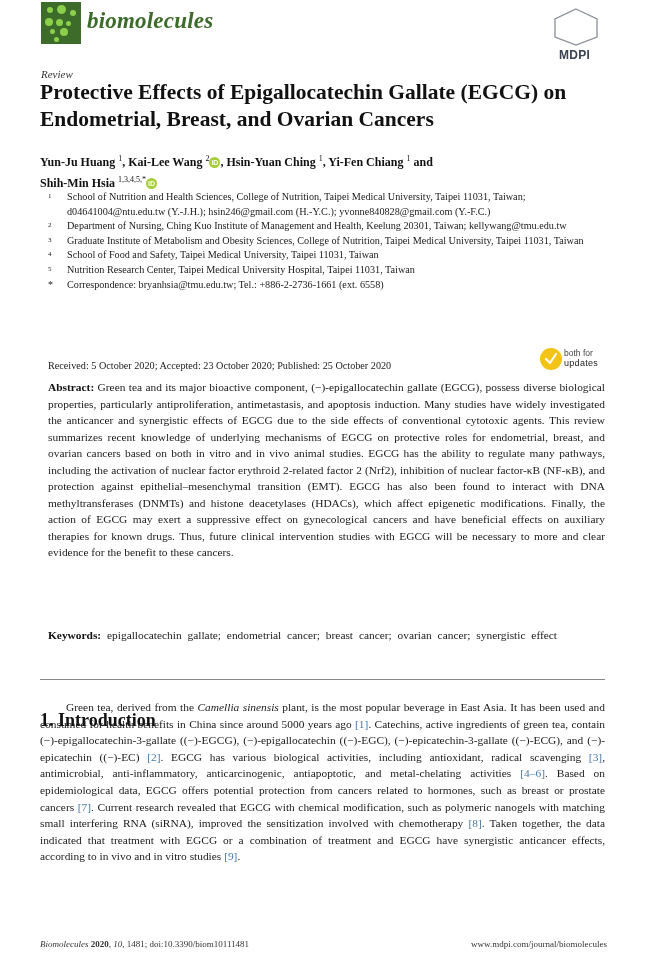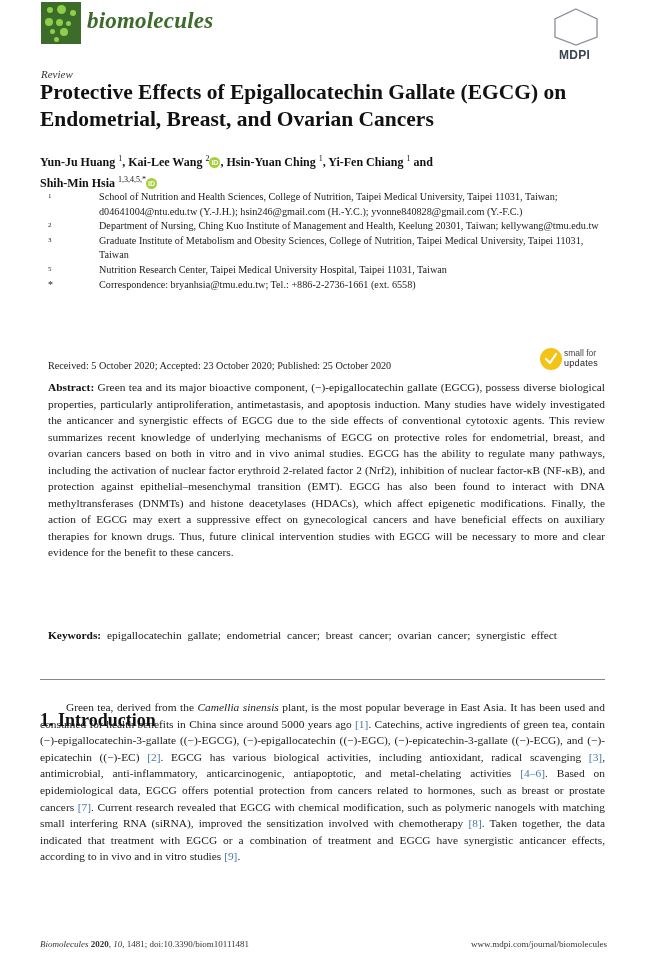--- a/index.html
+++ b/index.html
@@ -17,21 +17,21 @@
   .article-type { position: absolute; left: 41px; top: 68px; font-size: 11px; font-style: italic; color: #333; }
   .title { position: absolute; left: 40px; top: 79px; width: 600px; font-size: 21.5px; font-weight: bold; line-height: 27px; color: #111; }
 
   .authors { position: absolute; left: 40px; top: 150px; width: 560px; font-size: 12px; font-weight: bold; line-height: 18px; color: #111; }
   .authors sup { font-size: 8px; font-weight: normal; }
   .orcid { display: inline-block; width: 11px; height: 11px; border-radius: 50%; background: #a6ce39; color: #fff; font-size: 7px; line-height: 11px; text-align: center; font-family: "Liberation Sans", sans-serif; vertical-align: 1px; font-weight: bold; }
 
   .affiliations { position: absolute; left: 48px; top: 190px; width: 560px; font-size: 10.2px; line-height: 14.6px; color: #1a1a1a; }
   .aff-row { display: flex; }
   .aff-num { width: 19px; flex: none; font-size: 7px; line-height: 12px; }
-  .aff-text { flex: 1; margin-left: 32px; }
+  .aff-text { flex: 1; }
 
   .dates { position: absolute; left: 48px; top: 360px; font-size: 10.2px; color: #1a1a1a; }
   .check-updates { position: absolute; left: 540px; top: 347px; width: 70px; height: 26px; }
   .check-circle { position: absolute; left: 0; top: 1px; width: 22px; height: 22px; border-radius: 50%; background: #f3c318; }
   .check-circle svg { position: absolute; left: 3px; top: 3px; }
   .check-text1 { position: absolute; left: 24px; top: 1px; font-family: "Liberation Sans", sans-serif; font-size: 8.5px; color: #444; line-height: 10px; }
   .check-text2 { position: absolute; left: 24px; top: 11px; font-family: "Liberation Sans", sans-serif; font-size: 9px; font-weight: normal; color: #222; line-height: 10px; letter-spacing: 0.3px; }
 
   .abstract { position: absolute; left: 48px; top: 379px; width: 557px; font-size: 11.4px; line-height: 16.5px; text-align: justify; color: #1a1a1a; }
   .abstract b, .keywords b { font-weight: bold; color: #111; }
@@ -95,38 +95,42 @@
   </div>
   <div class="aff-row">
     <span class="aff-num">2</span>
     <span class="aff-text">Department of Nursing, Ching Kuo Institute of Management and Health, Keelung 20301, Taiwan; kellywang@tmu.edu.tw</span>
   </div>
   <div class="aff-row">
     <span class="aff-num">3</span>
     <span class="aff-text">Graduate Institute of Metabolism and Obesity Sciences, College of Nutrition, Taipei Medical University, Taipei 11031, Taiwan</span>
   </div>
   <div class="aff-row">
+    <span class="aff-num">4</span>
+    <span class="aff-text">School of Food and Safety, Taipei Medical University, Taipei 11031, Taiwan</span>
+  </div>
+  <div class="aff-row">
     <span class="aff-num">5</span>
     <span class="aff-text">Nutrition Research Center, Taipei Medical University Hospital, Taipei 11031, Taiwan</span>
   </div>
   <div class="aff-row">
     <span class="aff-num" style="font-size:10px;line-height:14px;">*</span>
     <span class="aff-text">Correspondence: bryanhsia@tmu.edu.tw; Tel.: +886-2-2736-1661 (ext. 6558)</span>
   </div>
 </div>
 
 <div class="dates">Received: 5 October 2020; Accepted: 23 October 2020; Published: 25 October 2020</div>
 
 <div class="check-updates">
   <div class="check-circle">
     <svg width="16" height="16" viewBox="0 0 16 16">
       <path d="M3 8 L7 12 L13 3" fill="none" stroke="#ffffff" stroke-width="2.2" stroke-linecap="round" stroke-linejoin="round"></path>
     </svg>
   </div>
-  <div class="check-text1">small for</div>
+  <div class="check-text1">both for</div>
   <div class="check-text2">updates</div>
 </div>
 
 <div class="abstract">
   <b>Abstract:</b>
   <span>Green tea and its major bioactive component, (−)-epigallocatechin gallate (EGCG), possess diverse biological properties, particularly antiproliferation, antimetastasis, and apoptosis induction. Many studies have widely investigated the anticancer and synergistic effects of EGCG due to the side effects of conventional cytotoxic agents. This review summarizes recent knowledge of underlying mechanisms of EGCG on protective roles for endometrial, breast, and ovarian cancers based on both in vitro and in vivo animal studies. EGCG has the ability to regulate many pathways, including the activation of nuclear factor erythroid 2-related factor 2 (Nrf2), inhibition of nuclear factor-κB (NF-κB), and protection against epithelial–mesenchymal transition (EMT). EGCG has also been found to interact with DNA methyltransferases (DNMTs) and histone deacetylases (HDACs), which affect epigenetic modifications. Finally, the action of EGCG may exert a suppressive effect on gynecological cancers and have beneficial effects on auxiliary therapies for known drugs. Thus, future clinical intervention studies with EGCG will be necessary to more and clear evidence for the benefit to these cancers.</span>
 </div>
 
 <div class="keywords">
   <b>Keywords:</b>

